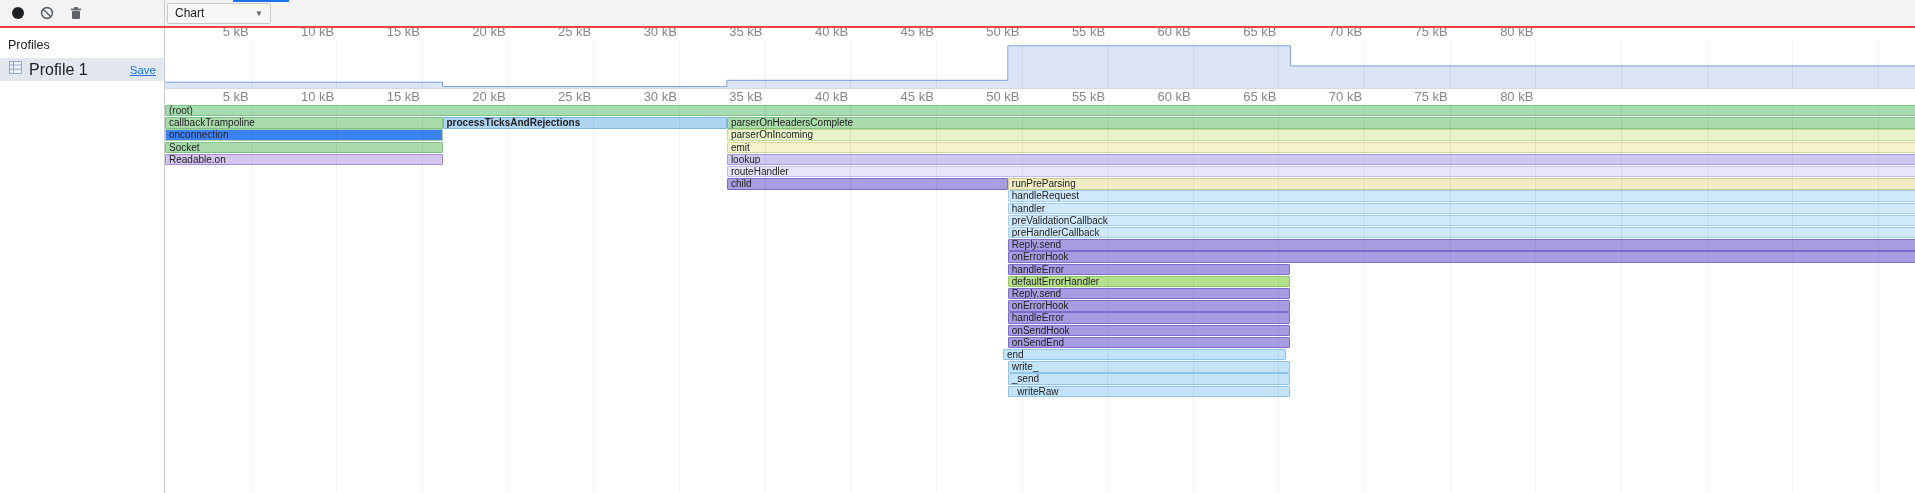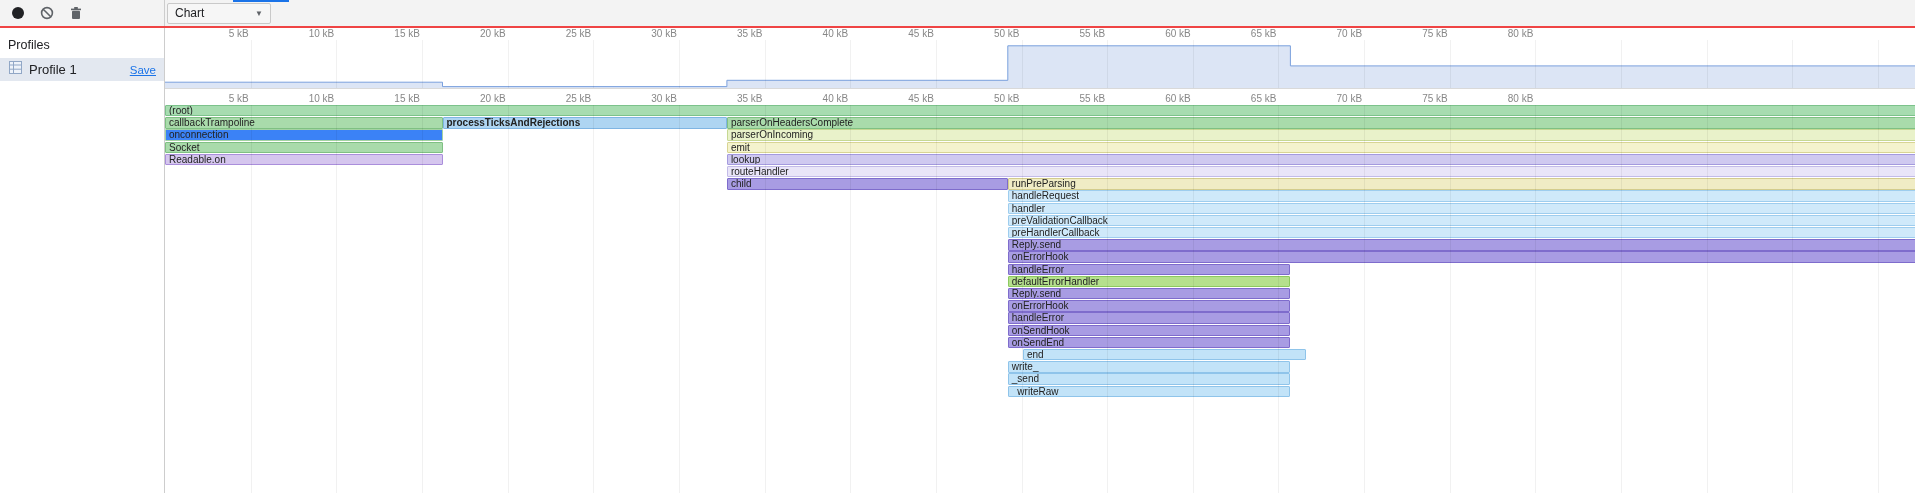--- a/index.html
+++ b/index.html
@@ -23,29 +23,29 @@
     color:#202124;cursor:pointer;}
   .dd-arrow{font-size:8px;color:#5f6368;}
 
   
   .content{display:flex;height:465px;}
   .sidebar{width:165px;flex:0 0 165px;border-right:1px solid #cdcdcd;background:#fff;}
   .sidebar-header{padding:10px 8px 6px;font-size:12.5px;color:#202124;}
   .sidebar-section{padding:9px 8px 5px;font-size:10px;letter-spacing:.3px;color:#5f6368;}
   .profile-item{display:flex;align-items:center;gap:6px;padding:4px 8px;height:23px;
     background:#e3e8f0;cursor:pointer;}
-  .profile-name{font-size:13px;color:#202124;flex:1;}
+  .profile-name{font-size:16px;color:#202124;flex:1;}
   .save-link{font-size:11.5px;color:#1a73e8;text-decoration:underline;cursor:pointer;}
 
   .main{flex:1;position:relative;overflow:hidden;background:#fff;}
   .ruler{position:relative;overflow:hidden;}
   .ruler-top{height:12px;}
   .ruler-main{height:17px;border-top:1px solid #d9d9d9;}
   .tick-label{position:absolute;bottom:1px;width:60px;text-align:right;
-    font-size:10px;color:#878787;}
+    font-size:13px;color:#878787;}
   .overview{height:48px;position:relative;overflow:hidden;}
   .overview svg{position:absolute;left:0;top:0;}
   .flame{position:relative;height:388px;overflow:hidden;background:#fff;}
   .gridline{position:absolute;top:0;bottom:0;width:1px;background:rgba(0,0,0,.055);
     z-index:6;pointer-events:none;}
   .bar{position:absolute;border:1px solid;overflow:hidden;border-radius:1px;}
   .bar-label{font-size:10px;color:#222;line-height:10.5px;padding-left:3px;
     white-space:nowrap;display:block;}
 </style>
 </head>
@@ -251,21 +251,21 @@
           </div>
           <div class="bar" style="left: 842.8px; width: 282.6px; top: 207.4px; height: 11.4px; background: rgb(168, 156, 227); border-color: rgb(126, 108, 204);">
             <span class="bar-label">handleError</span>
           </div>
           <div class="bar" style="left: 842.8px; width: 282.6px; top: 219.6px; height: 11.4px; background: rgb(168, 156, 227); border-color: rgb(126, 108, 204);">
             <span class="bar-label">onSendHook</span>
           </div>
           <div class="bar" style="left: 842.8px; width: 282.6px; top: 231.8px; height: 11.4px; background: rgb(168, 156, 227); border-color: rgb(126, 108, 204);">
             <span class="bar-label">onSendEnd</span>
           </div>
-          <div class="bar" style="left: 858px; width: 282.6px; top: 244px; height: 11.4px; background: rgb(194, 227, 248); border-color: rgb(143, 196, 234);">
+          <div class="bar" style="left: 838px; width: 282.6px; top: 244px; height: 11.4px; background: rgb(194, 227, 248); border-color: rgb(143, 196, 234);">
             <span class="bar-label">end</span>
           </div>
           <div class="bar" style="left: 842.8px; width: 282.6px; top: 256.2px; height: 11.4px; background: rgb(194, 227, 248); border-color: rgb(143, 196, 234);">
             <span class="bar-label">write_</span>
           </div>
           <div class="bar" style="left: 842.8px; width: 282.6px; top: 268.4px; height: 11.4px; background: rgb(194, 227, 248); border-color: rgb(143, 196, 234);">
             <span class="bar-label">_send</span>
           </div>
           <div class="bar" style="left: 842.8px; width: 282.6px; top: 280.6px; height: 11.4px; background: rgb(194, 227, 248); border-color: rgb(143, 196, 234);">
             <span class="bar-label">_writeRaw</span>

